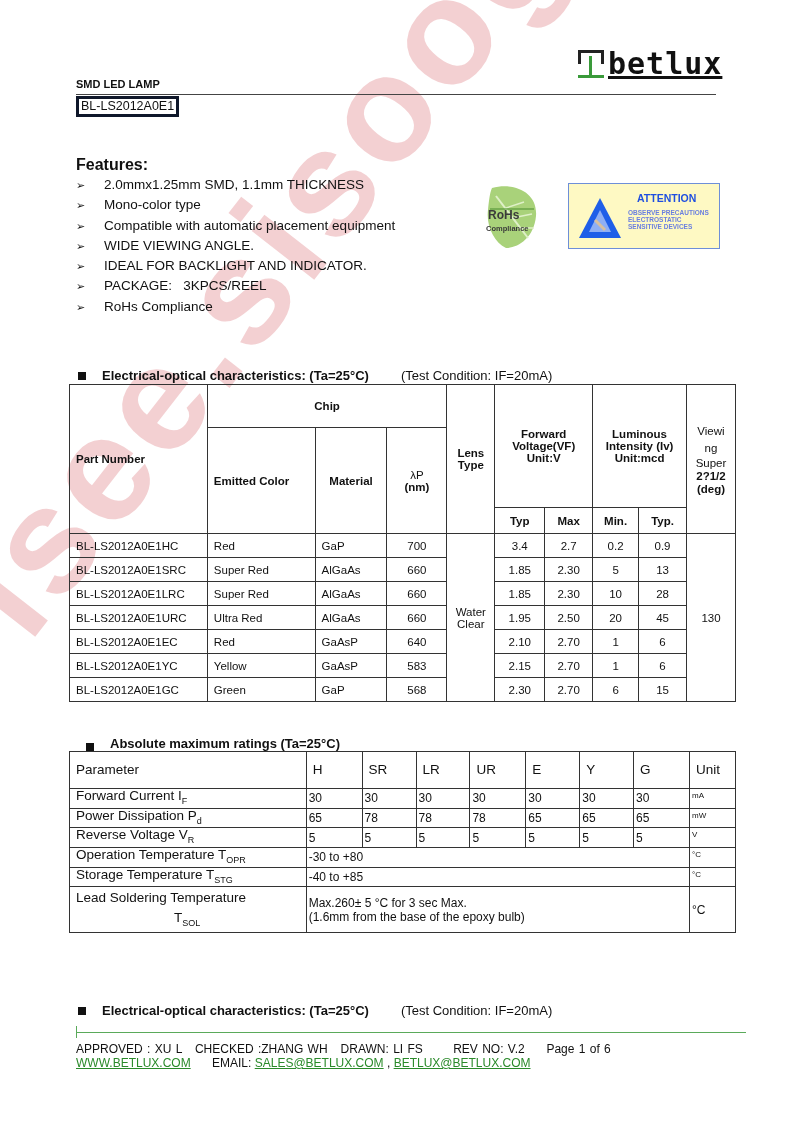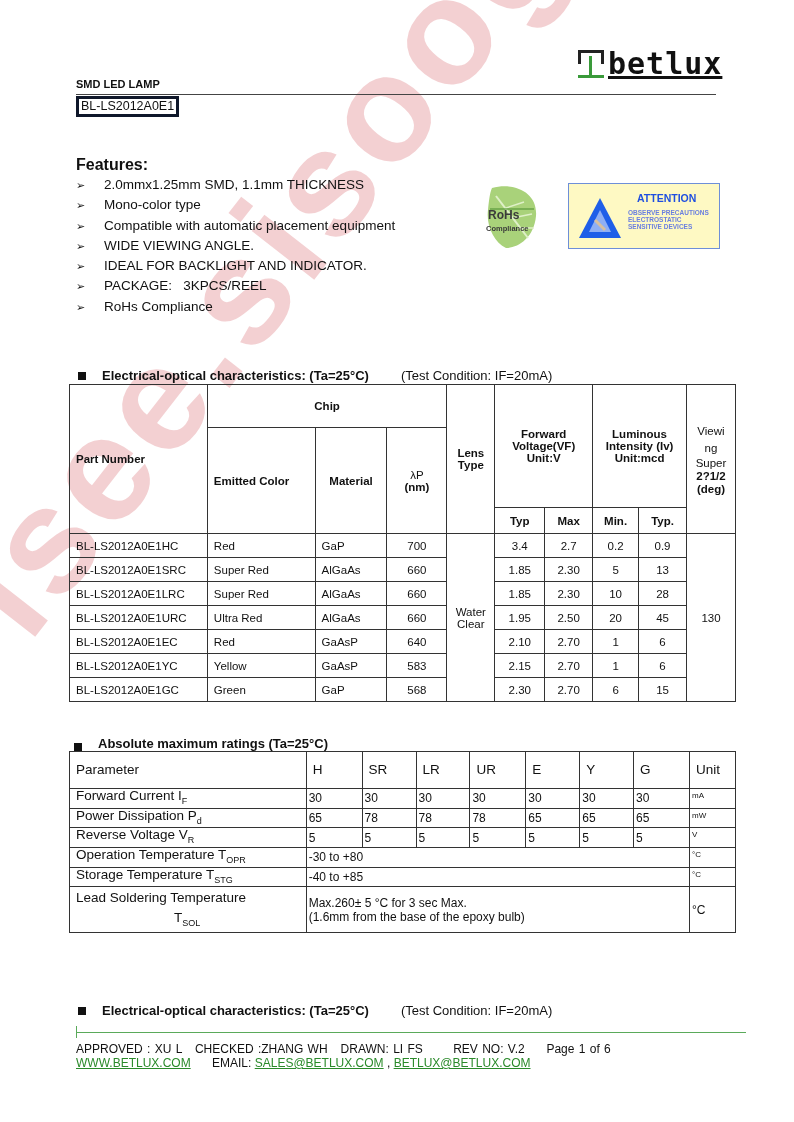--- a/index.html
+++ b/index.html
@@ -252,21 +252,21 @@
         <td class="left">GaP</td>
         <td>568</td>
         <td>2.30</td>
         <td>2.70</td>
         <td>6</td>
         <td>15</td>
       </tr>
     </tbody>
 </table>
 
-<div class="abs sec-h" style="left:72px;top:736px;align-items:flex-end;">
+<div class="abs sec-h" style="left:84px;top:736px;align-items:flex-end;">
   <span class="sq"></span>
   <span class="b">Absolute maximum ratings (Ta=25°C)</span>
 </div>
 
 <table class="abs t2">
   <colgroup>
     <col style="width:237px">
       <col style="width:56px">
       <col style="width:54px">
       <col style="width:54px">

